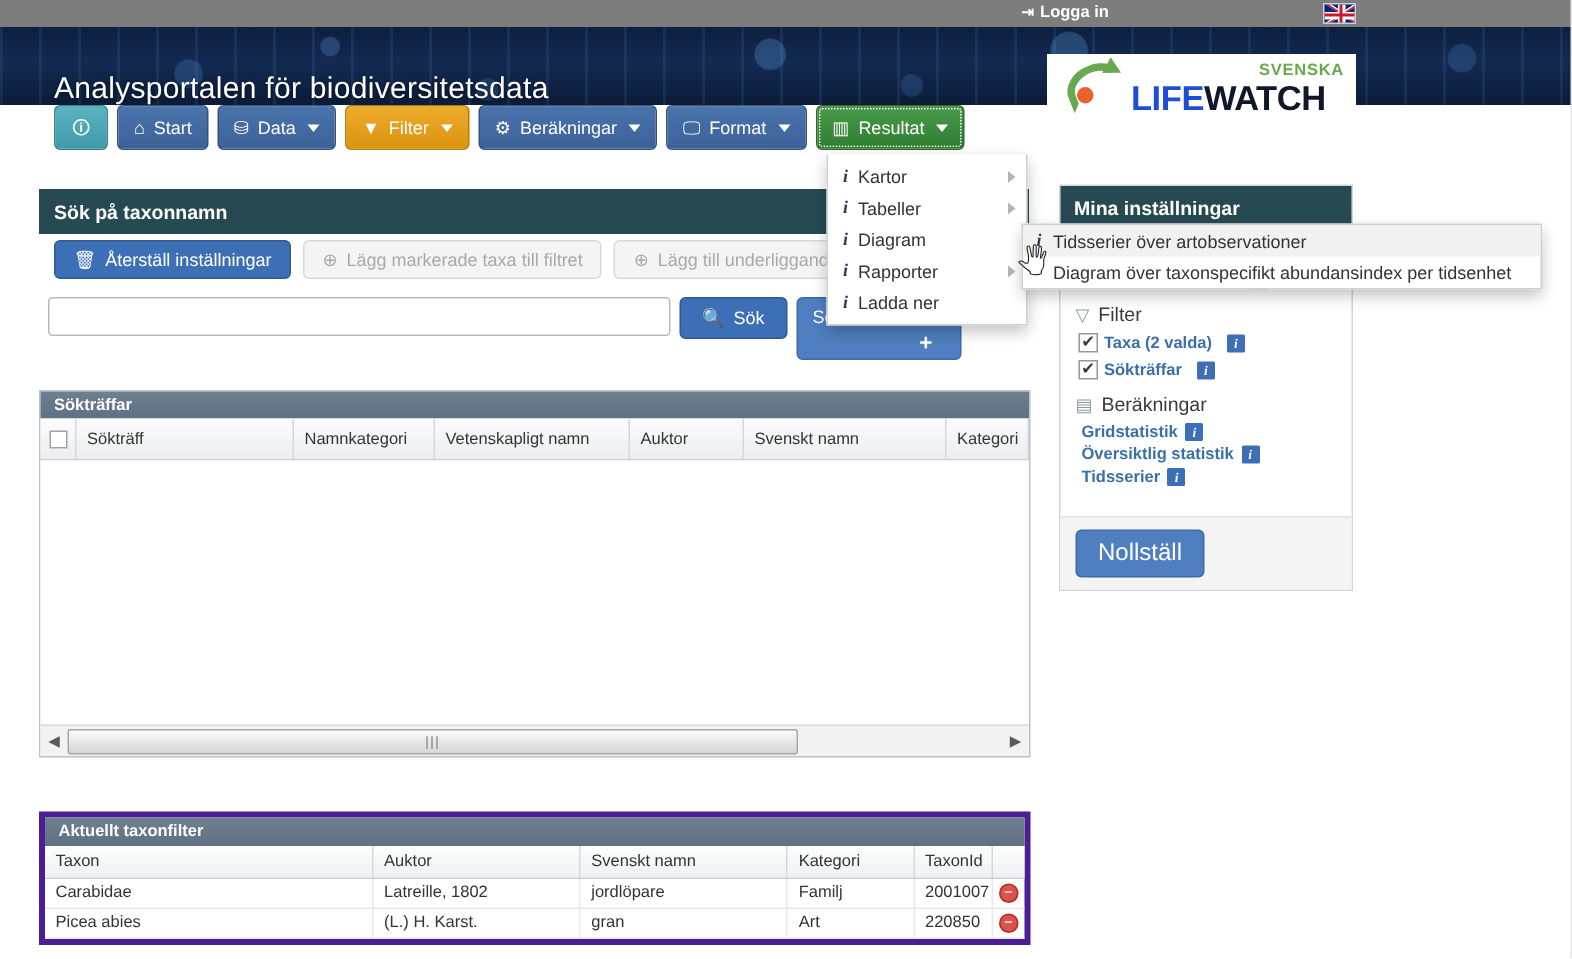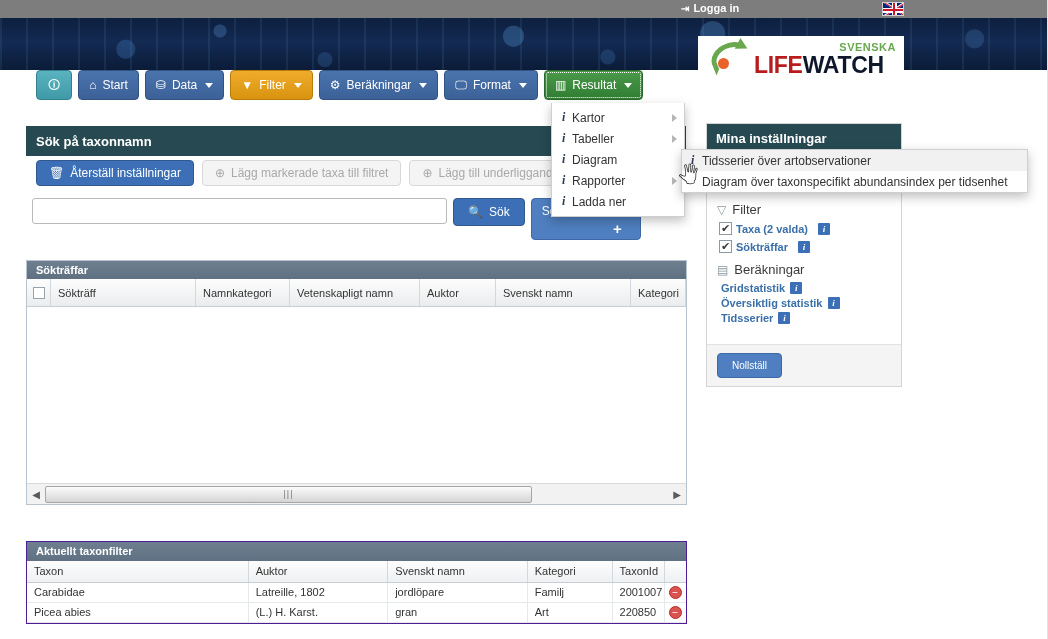--- a/index.html
+++ b/index.html
@@ -76,21 +76,21 @@
   }
   #logo .dot{ position:absolute; left:10px; top:18px; width:11px;height:11px;border-radius:50%;background:#e8622a; }
   #logo .words{ position:relative; flex:1; height:38px; }
   #logo .svenska{
     position:absolute; right:8px; top:1px; font-size:11px; font-weight:bold;
     color:#6aa84f; letter-spacing:.5px;
   }
   #logo .lw{
     position:absolute; left:0; top:12px; font-size:23px; font-weight:bold; letter-spacing:-.3px;
   }
-  #logo .lw .life{ color:#b91c1c; }
+  #logo .lw .life{ color:#1d4ed8; }
   #logo .lw .watch{ color:#0f172a; }
 
   
   #nav{ position:absolute; left:36px; top:70px; height:30px; display:flex; gap:6px; }
   .navbtn{
     height:30px; padding:0 10px; display:flex; align-items:center; gap:6px;
     color:#fff; font-size:12px; border-radius:4px; cursor:pointer; white-space:nowrap;
     background:linear-gradient(180deg,#4a74ad 0%, #3c6198 100%);
     border:1px solid #32527f;
   }
@@ -174,21 +174,21 @@
   }
   #hscroll .ar{ width:18px; text-align:center; color:#5a5a5a; font-size:10px; cursor:pointer; }
   #hscroll .track{ flex:1; height:17px; position:relative; }
   #hscroll .thumb{
     position:absolute; left:0; top:0; width:487px; height:17px;
     background:linear-gradient(180deg,#fbfbfb 0%,#d4d4d4 100%); border:1px solid #a6a6a6; border-radius:2px;
     display:flex; align-items:center; justify-content:center; color:#7a7a7a; font-size:9px; letter-spacing:1px; cursor:pointer;
   }
 
   
-  #taxfilter{ position:absolute; left:26px; top:541px; width:661px; border:1px solid #4c1d95; background:#fff; }
+  #taxfilter{ position:absolute; left:26px; top:541px; width:661px; border:4px solid #4c1d95; background:#fff; }
   #taxfilter .hdr{
     height:19px; background:linear-gradient(180deg,#6e7f90 0%,#5e7081 100%);
     color:#fff; font-weight:bold; font-size:11px; padding:3px 0 0 9px;
   }
   #taxfilter table{ border-collapse:collapse; width:100%; font-size:11px; }
   #taxfilter th{
     font-weight:normal; text-align:left; padding:4px 0 4px 7px; height:21px;
     background:linear-gradient(180deg,#fdfdfd 0%,#eef0f2 100%);
     border-right:1px solid #d3d8dd; border-bottom:1px solid #c6cdd4; color:#333;
   }
@@ -219,21 +219,21 @@
     font-size:9px; font-weight:bold; text-align:center; line-height:12px;
     font-family:"Liberation Serif",serif; font-style:italic; border-radius:1px; cursor:pointer;
   }
   .cbrow{ display:flex; align-items:center; gap:4px; margin:5px 0 5px 2px; }
   .cb{
     width:13px;height:13px;border:1px solid #8f99a1;background:#fff;
     font-size:11px; color:#3a3a3a; line-height:11px; text-align:center; cursor:pointer;
   }
   #nollstall{
     background:#4f7fc0; color:#fff; border:1px solid #3d69a6; border-radius:4px;
-    padding:6px 14px; font-size:10px; cursor:pointer; display:inline-block;
+    padding:6px 14px; font-size:16px; cursor:pointer; display:inline-block;
   }
   .vline{ position:absolute; left:1047px; top:0; width:1px; height:639px; background:#e3e3e3; }
 </style>
 </head>
 <body>
 
 <div id="topbar">
   <div class="login">
     <span class="ic">⇥</span>
     <span>Logga in</span>
@@ -244,20 +244,21 @@
     <div class="r1"></div>
       <div class="r2"></div>
     <div class="vw"></div>
       <div class="hw"></div>
     <div class="vr"></div>
       <div class="hr"></div>
   </div>
 </div>
 
 <div id="banner">
+  <div id="banner-title">Analysportalen för biodiversitetsdata</div>
   <div id="logo">
     <div class="mark">
       <div class="leaf"></div>
         <div class="arrow"></div>
         <div class="dot"></div>
     </div>
     <div class="words">
       <div class="svenska">SVENSKA</div>
       <div class="lw">
         <span class="life">LIFE</span><span class="watch">WATCH</span>

